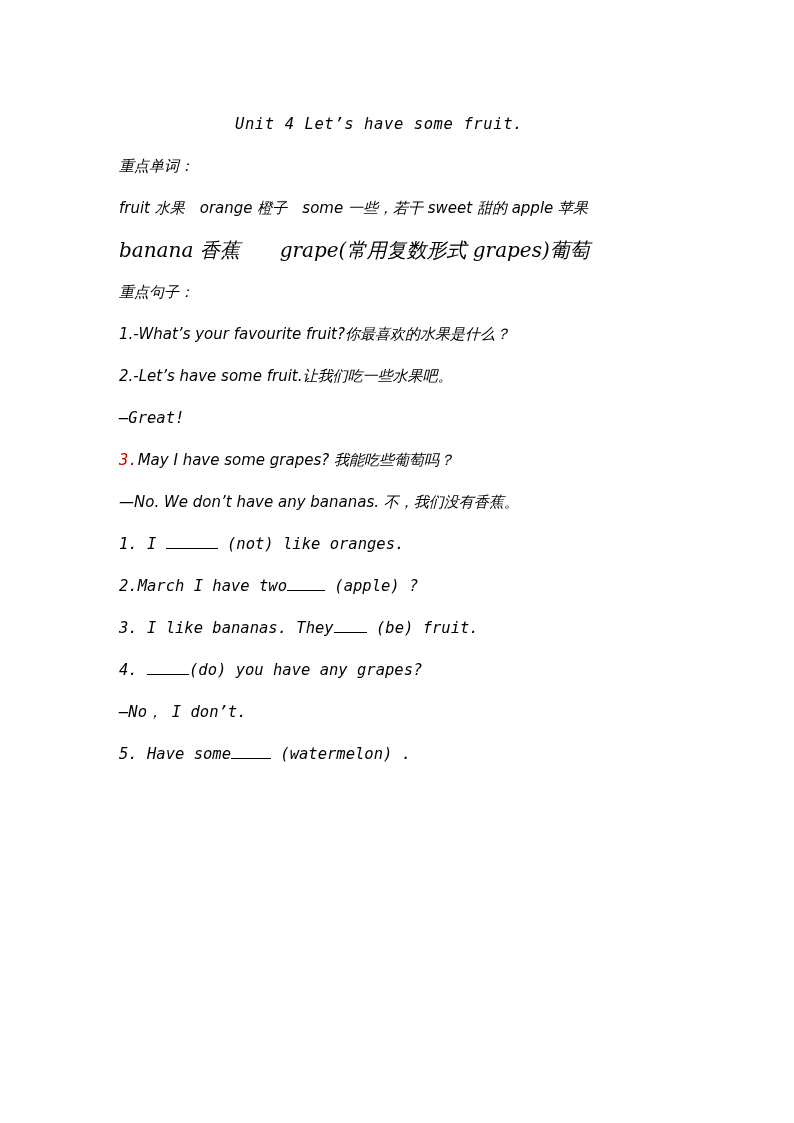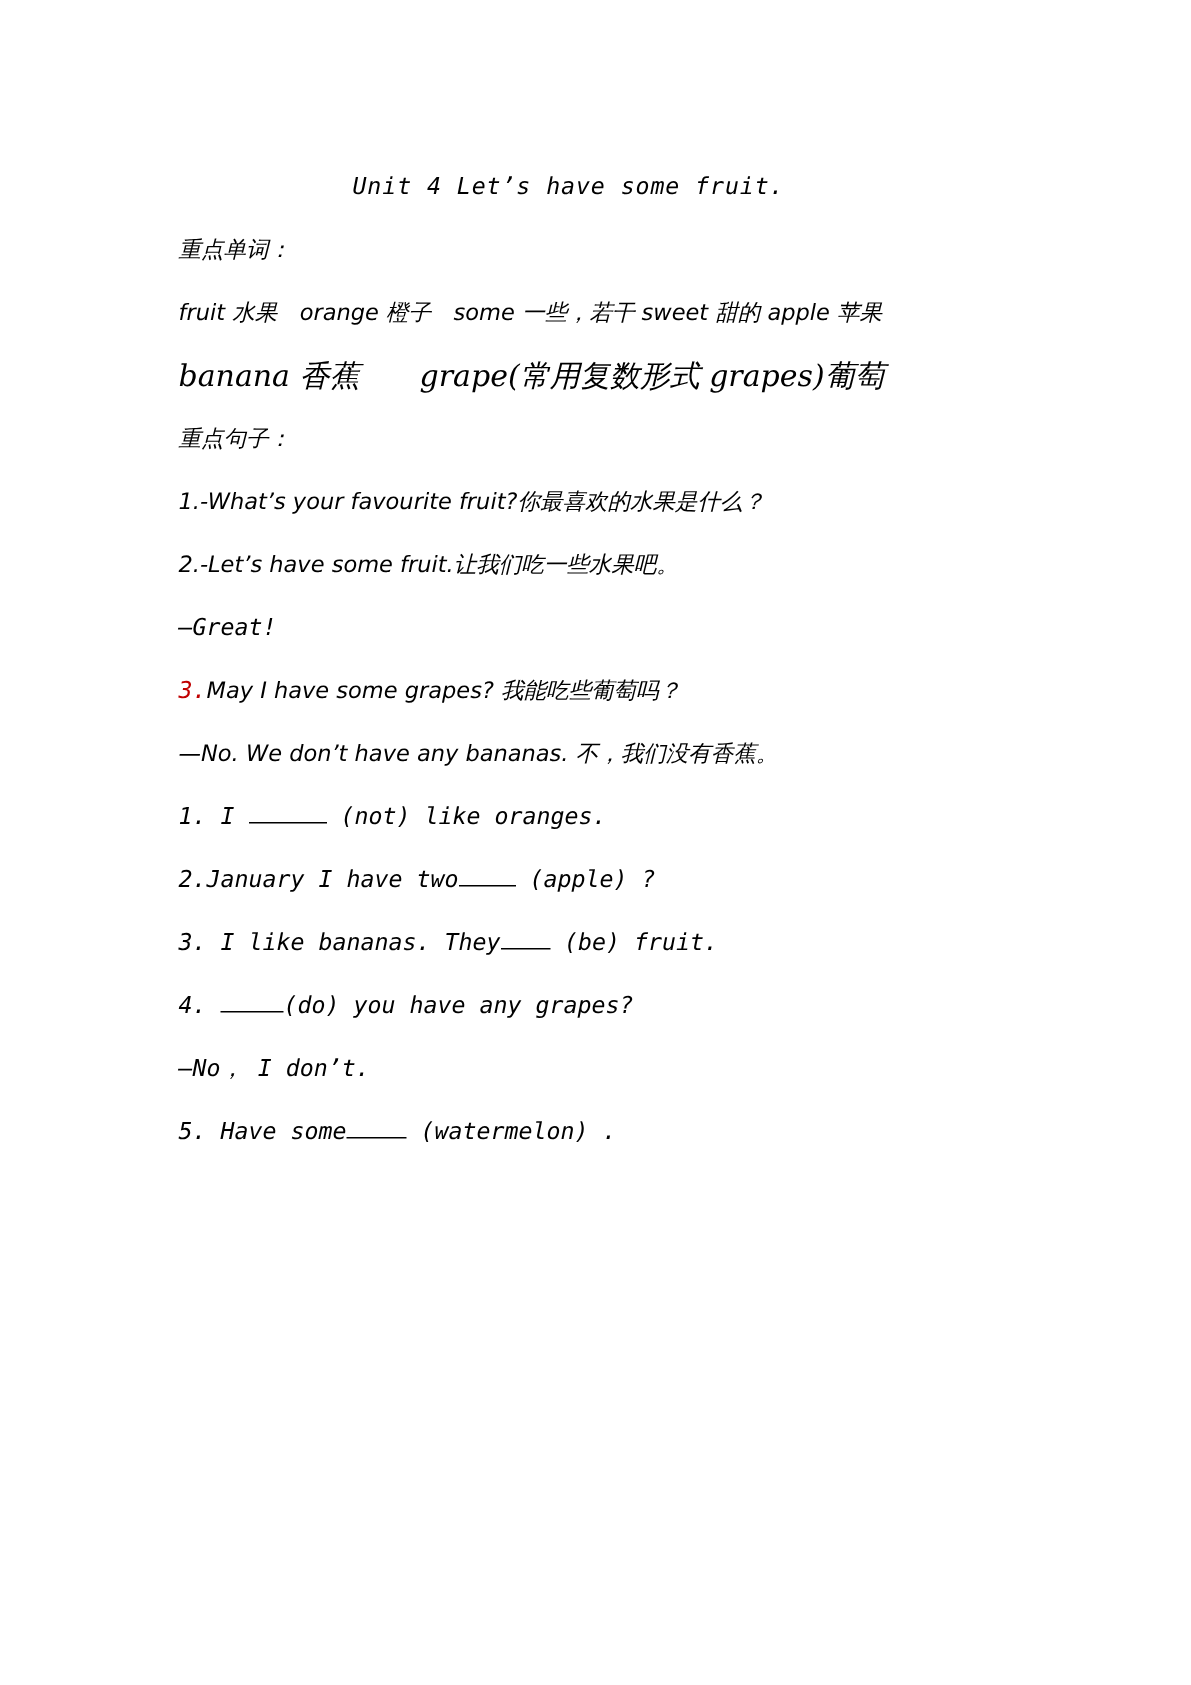--- a/index.html
+++ b/index.html
@@ -109,21 +109,21 @@
 
     <div class="line mono">—Great!</div>
 
     <div class="line cjk"><span class="marker-red mono">3.</span><span>May I have some grapes? 我能吃些葡萄吗？</span></div>
 
 
     <div class="line cjk">—No. We don’t have any bananas. 不，我们没有香蕉。</div>
 
     <div class="line mono"><span>1.</span><span> I </span><span class="blank w1"></span><span> (not) like oranges.</span></div>
 
-    <div class="line mono"><span>2.</span><span>January I have two</span><span class="blank w2"></span><span> (apple) ?</span></div>
+    <div class="line mono"><span>2.</span><span>March I have two</span><span class="blank w2"></span><span> (apple) ?</span></div>
 
     <div class="line mono"><span>3.</span><span> I like bananas. They</span><span class="blank w3"></span><span> (be) fruit.</span></div>
 
     <div class="line mono"><span>4.</span><span> </span><span class="blank w4"></span><span>(do) you have any grapes?</span></div>
 
     <div class="line mono">—No， I don’t.</div>
 
     <div class="line mono"><span>5.</span><span> Have some</span><span class="blank w5"></span><span> (watermelon) .</span></div>
 
   </div>

